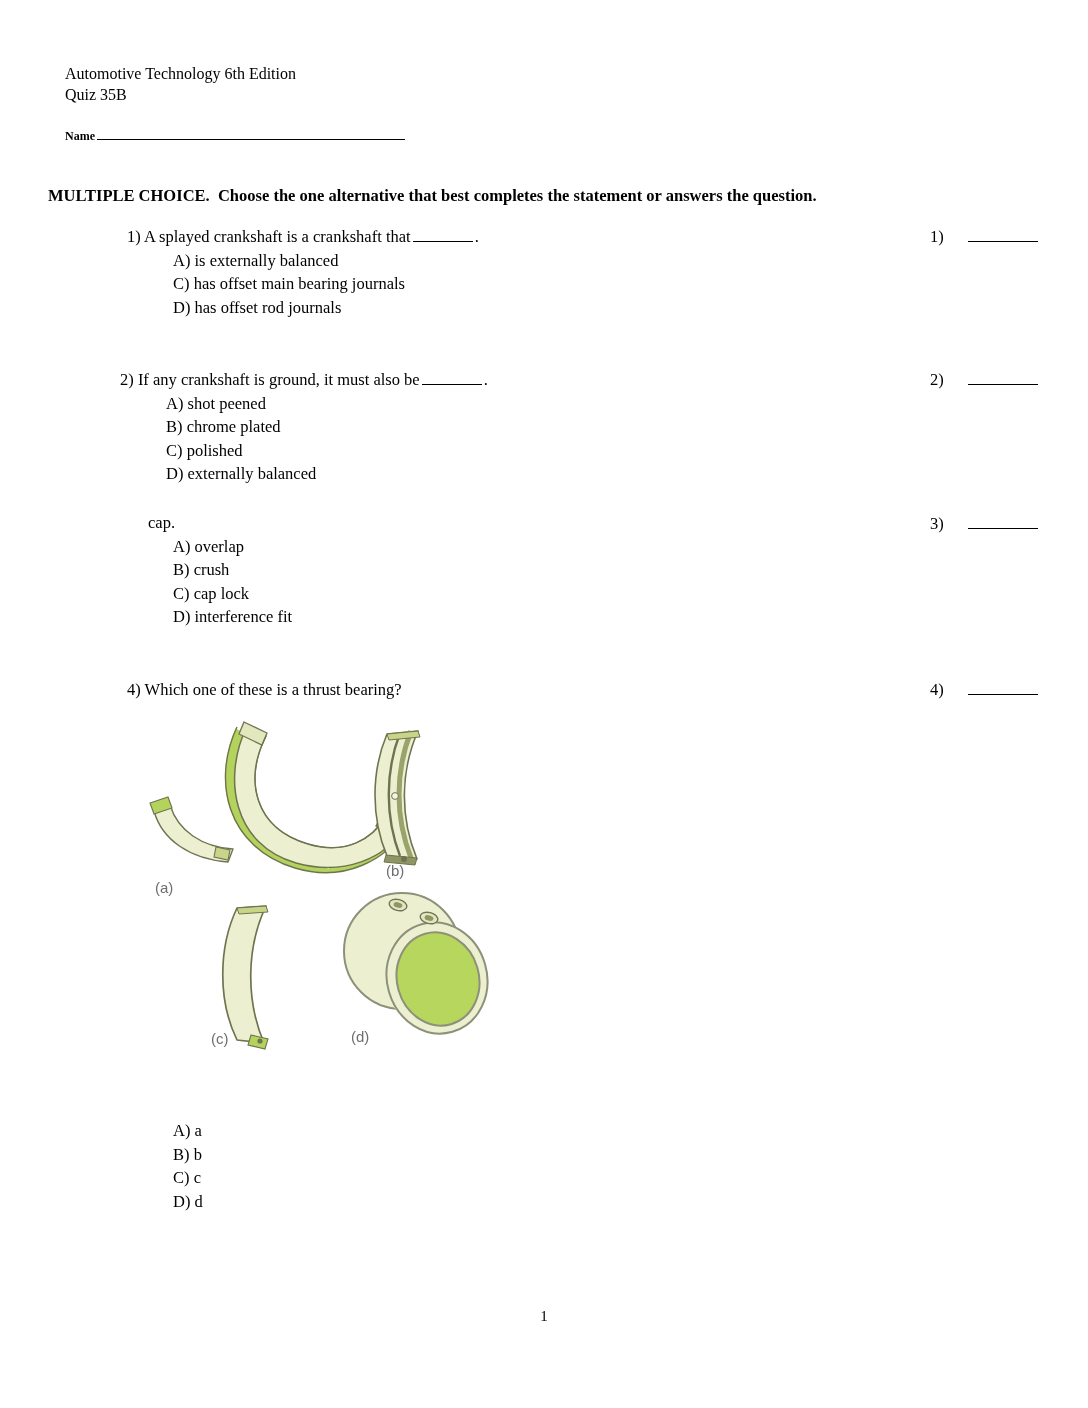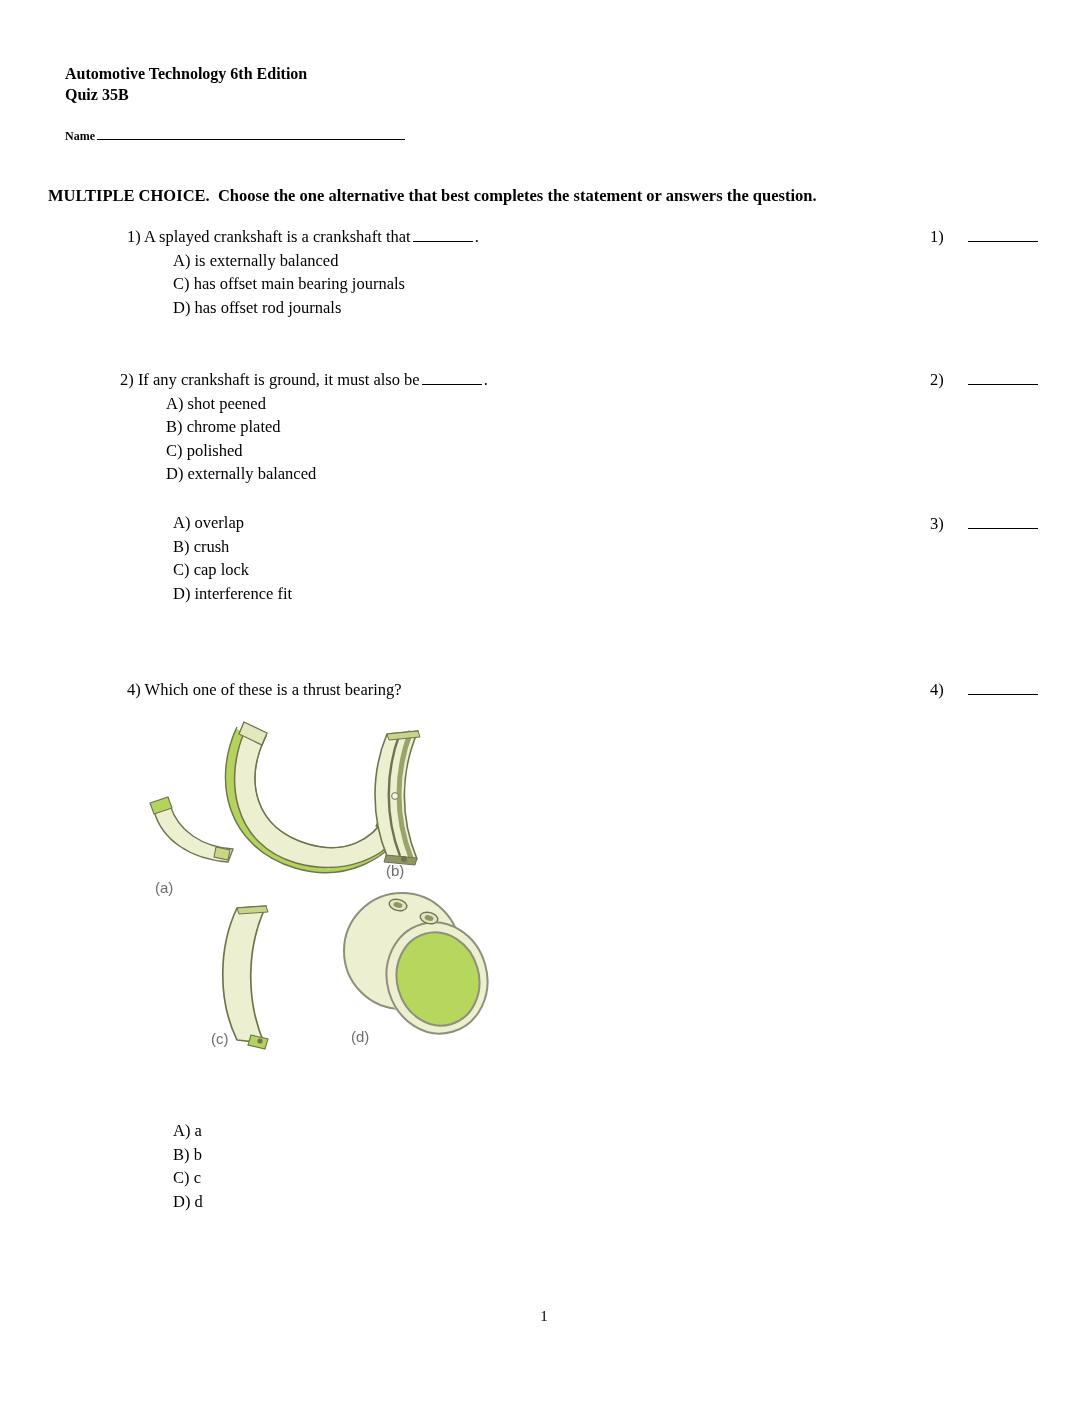--- a/index.html
+++ b/index.html
@@ -6,21 +6,21 @@
   .page {
     position:relative;
     width:1088px; height:1408px;
     background:#ffffff;
     font-family:"Liberation Serif", serif;
     color:#000;
     overflow:hidden;
   }
   .abs { position:absolute; }
 
-  .doc-header { left:65px; top:63px; font-weight:bold; font-size:16px; line-height:21px; }
+  .doc-header { left:65px; top:63px; font-weight:normal; font-size:16px; line-height:21px; }
 
   .name-row { left:65px; top:123px; font-size:12px; font-weight:bold; }
   .name-line {
     display:inline-block; width:308px; height:16px;
     border-bottom:1.6px solid #000; margin-left:2px;
   }
 
   .instruction { left:48px; top:186px; font-size:16.5px; font-weight:bold; width:940px; }
 
   .question { font-size:16.5px; line-height:23.5px; width:800px; }
@@ -84,20 +84,21 @@
     </div>
     <div class="options">
       <div>A) shot peened</div>
       <div>B) chrome plated</div>
       <div>C) polished</div>
       <div>D) externally balanced</div>
     </div>
   </div>
 
   <div class="abs question" style="left:127px; top:511px;">
+    <div class="q-line2">cap.</div>
     <div class="options">
       <div>A) overlap</div>
       <div>B) crush</div>
       <div>C) cap lock</div>
       <div>D) interference fit</div>
     </div>
   </div>
 
   <div class="abs question" style="left:127px; top:678px;">
     <div>

